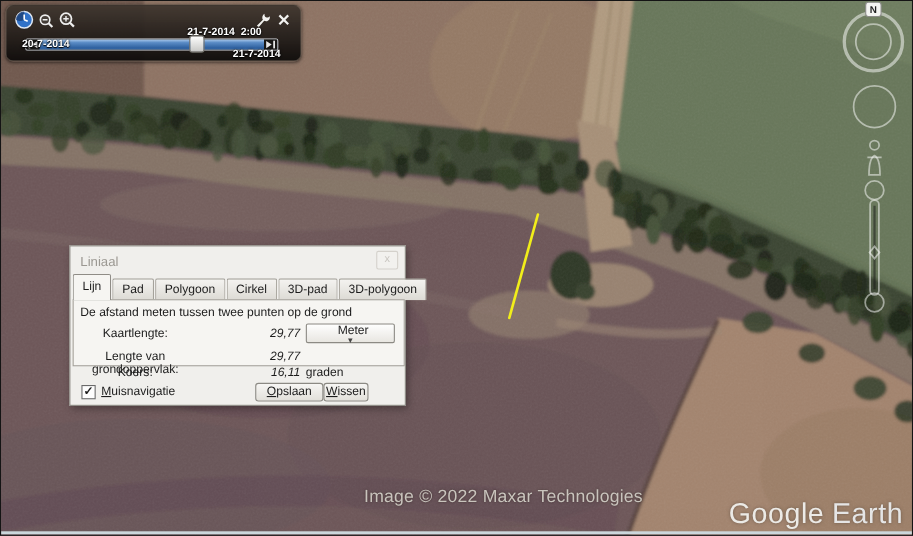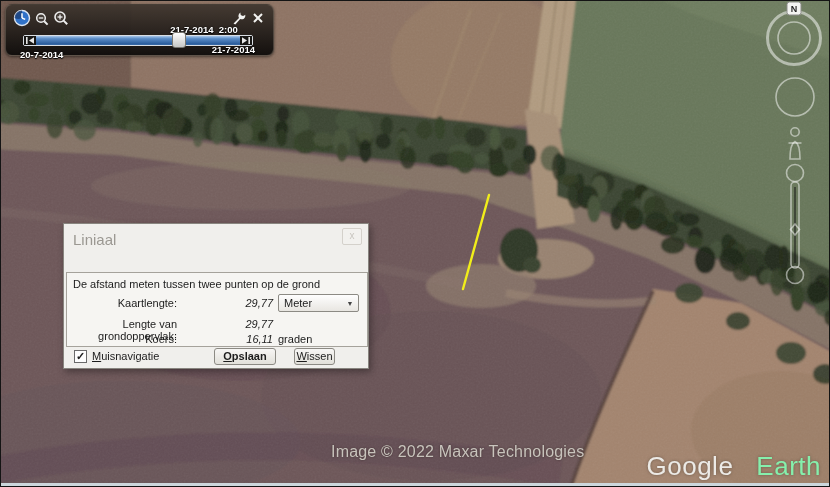--- a/index.html
+++ b/index.html
@@ -35,80 +35,80 @@
     position:absolute;left:148px;top:-4px;width:14px;height:16px;
     background:linear-gradient(180deg,#fdfdfd,#c7c7c5);
     border:1px solid #77756f;border-radius:3px;cursor:grab;box-sizing:border-box;
   }
   
   #ruler-dialog{
     position:absolute;left:62px;top:222px;width:306px;height:146px;
     background:#f0efec;border:1px solid #88857f;box-sizing:border-box;
     box-shadow:2px 3px 7px rgba(0,0,0,.35);font-size:11px;color:#1c1c1c;
   }
-  #rd-title{position:absolute;left:9px;top:7px;color:#9b9892;font-size:15px;}
+  #rd-title{position:absolute;left:9px;top:7px;color:#9b9892;font-size:12px;}
   #rd-close{
     position:absolute;right:6px;top:4px;width:18px;height:15px;
     background:#f2f1ee;border:1px solid #d4d1cb;border-radius:2px;
     color:#c9c6c0;font-size:10px;line-height:13px;text-align:center;cursor:pointer;
   }
   #rd-tabs{position:absolute;left:2px;top:26px;height:23px;display:flex;align-items:flex-end;}
   .rd-tab{
     height:19px;line-height:19px;padding:0 8px;margin-right:1px;
     background:linear-gradient(180deg,#f4f3f0,#dcdad4);
     border:1px solid #a5a29b;border-bottom:none;border-radius:2px 2px 0 0;
     cursor:pointer;white-space:nowrap;
   }
   .rd-tab.active{
     height:23px;line-height:22px;background:#f6f5f2;border-color:#8f8c86;
     position:relative;z-index:3;
   }
   #rd-content{
-    position:absolute;left:2px;top:48px;width:302px;height:75px;
+    position:absolute;left:2px;top:48px;width:302px;height:61px;
     background:#f6f5f2;border:1px solid #a5a29b;box-sizing:border-box;z-index:2;
   }
   #rd-desc{position:absolute;left:6px;top:5px;}
-  .rd-rowlabel{position:absolute;left:2px;width:108px;text-align:right;}
+  .rd-rowlabel{position:absolute;left:2px;width:108px;text-align:center;}
   .rd-rowvalue{position:absolute;left:110px;width:96px;text-align:right;font-style:italic;}
   .rd-unit{position:absolute;left:211px;}
   #rd-combo{
     position:absolute;left:211px;top:21px;width:81px;height:18px;
     background:linear-gradient(180deg,#fefefe,#e8e6e1);
     border:1px solid #8c8a84;border-radius:2px;box-sizing:border-box;
-    display:flex;align-items:center;cursor:pointer;
+    display:flex;align-items:center;cursor:pointer;flex-direction:column;
   }
   #rd-combo .combo-text{flex:1;padding-left:5px;}
   #rd-combo .combo-arrow{width:16px;text-align:center;font-size:7px;color:#444;}
   #rd-bottom{position:absolute;left:0;bottom:0;width:100%;height:23px;}
   #rd-checkbox{
     position:absolute;left:10px;top:5px;width:11px;height:11px;
     background:#fdfdfd;border:1px solid #6a6a6a;box-sizing:content-box;
     font-size:11px;line-height:10px;font-weight:bold;text-align:center;cursor:pointer;
   }
   #rd-checklabel{position:absolute;left:28px;top:5px;cursor:pointer;}
   .rd-btn{
     position:absolute;top:3px;height:17px;line-height:15px;text-align:center;
     background:linear-gradient(180deg,#f7f6f4,#e2e0da);
     border:1px solid #8c8a84;border-radius:3px;box-sizing:border-box;cursor:pointer;
   }
-  #rd-save{left:150px;width:62px;font-weight:bold;}
+  #rd-save{left:168px;width:62px;}
   #rd-clear{left:230px;width:41px;}
   .ul-first::first-letter{text-decoration:underline;}
   
   #nav-controls{position:absolute;left:756px;top:0;}
   
   #attribution{
     position:absolute;left:330px;top:442px;font-size:16px;color:#c9c4bd;
     text-shadow:0 0 2px rgba(40,30,25,.6);letter-spacing:.2px;
   }
   #ge-logo{
     position:absolute;right:8px;bottom:4px;font-size:26px;color:#eceae6;
     text-shadow:0 0 3px rgba(60,50,40,.5);letter-spacing:.5px;
   }
-  #ge-logo .ge2{color:#86efac;margin-left:23px;font-weight:300;}
+  #ge-logo .ge2{color:#e5e5e5;margin-left:7px;font-weight:300;}
   #bottom-strip{position:absolute;left:0;bottom:0;width:100%;height:3px;background:#ccd7dc;}
 </style>
 </head>
 <body>
 
 <div id="app">
 
   <svg id="bgsvg" width="830" height="487" viewBox="0 0 830 487">
     <defs>
       <filter id="soft" x="-3%" y="-3%" width="106%" height="106%">
@@ -347,28 +347,36 @@
       <div id="tp-track"></div>
       <div class="tp-arrow">
         <svg width="10" height="9">
             <path d="M1,1.2 L6,4.5 L1,7.8 Z" fill="#e8e8e8"></path>
             <rect x="7.4" y="1" width="1.6" height="7" fill="#e8e8e8"></rect>
           </svg>
       </div>
       <div id="tp-handle"></div>
     </div>
 
-    <div class="tp-label" style="left:14px;top:44px;">20-7-2014</div>
+    <div class="tp-label" style="left:14px;top:30px;">20-7-2014</div>
     <div class="tp-label" style="right:18px;top:39px;">21-7-2014</div>
   </div>
 
   <div id="ruler-dialog">
     <div id="rd-title">Liniaal</div>
     <div id="rd-close">x</div>
 
+    <div id="rd-tabs">
+      <div class="rd-tab active">Lijn</div>
+      <div class="rd-tab">Pad</div>
+      <div class="rd-tab">Polygoon</div>
+      <div class="rd-tab">Cirkel</div>
+      <div class="rd-tab">3D-pad</div>
+      <div class="rd-tab">3D-polygoon</div>
+    </div>
 
     <div id="rd-content">
       <div id="rd-desc">De afstand meten tussen twee punten op de grond</div>
 
       <div class="rd-rowlabel" style="top:24px;">Kaartlengte:</div>
       <div class="rd-rowvalue" style="top:24px;">29,77</div>
       <div id="rd-combo">
         <span class="combo-text">Meter</span>
         <span class="combo-arrow">▼</span>
       </div>

